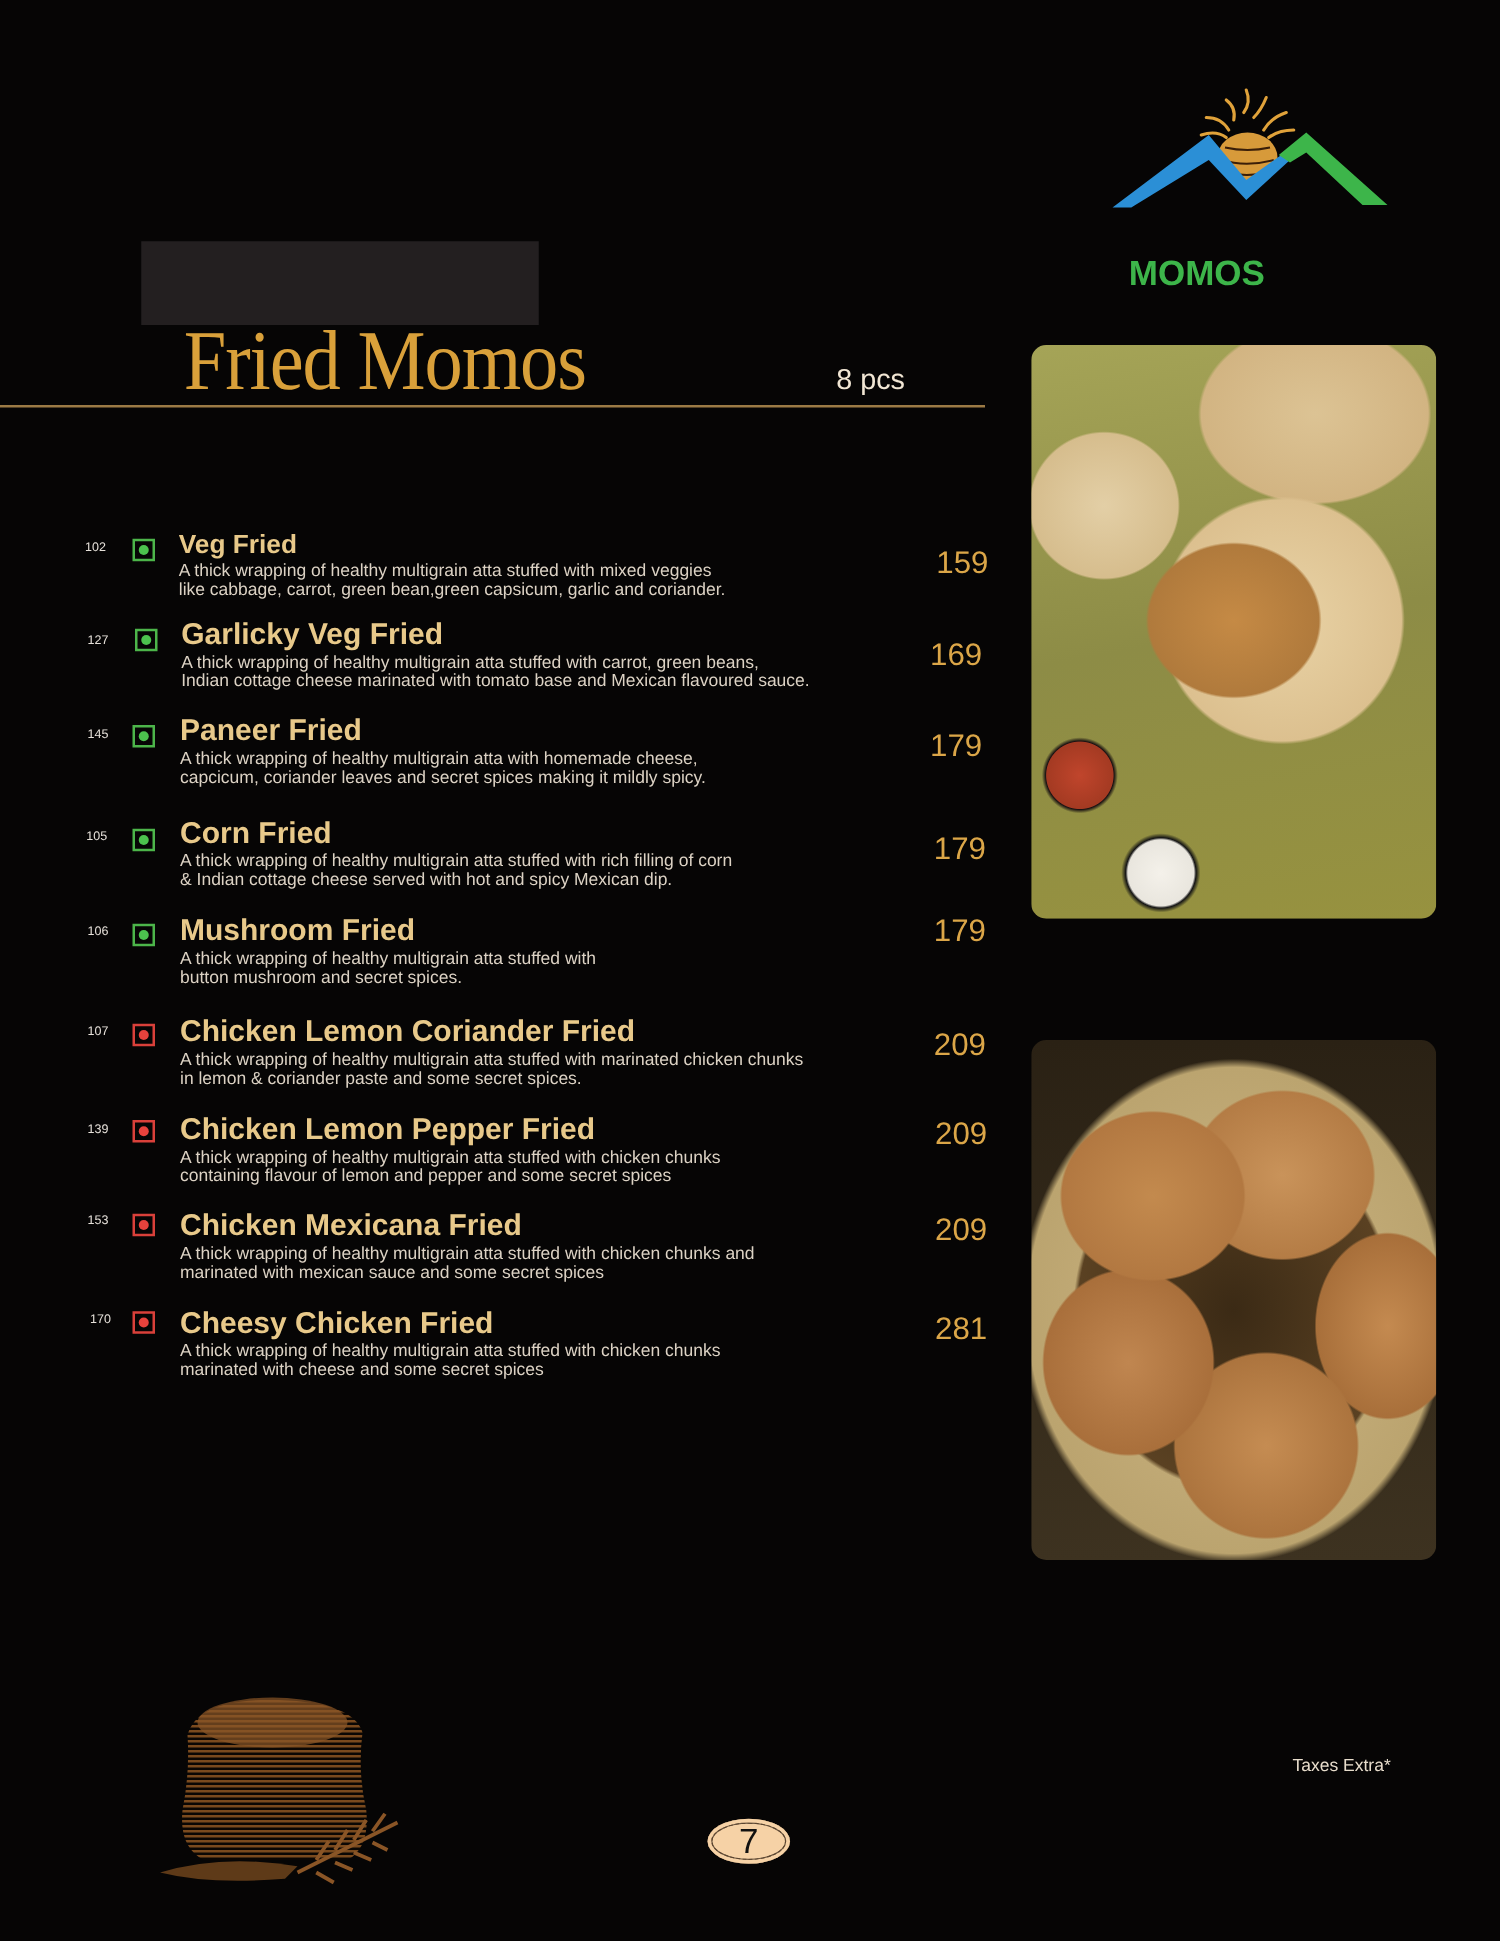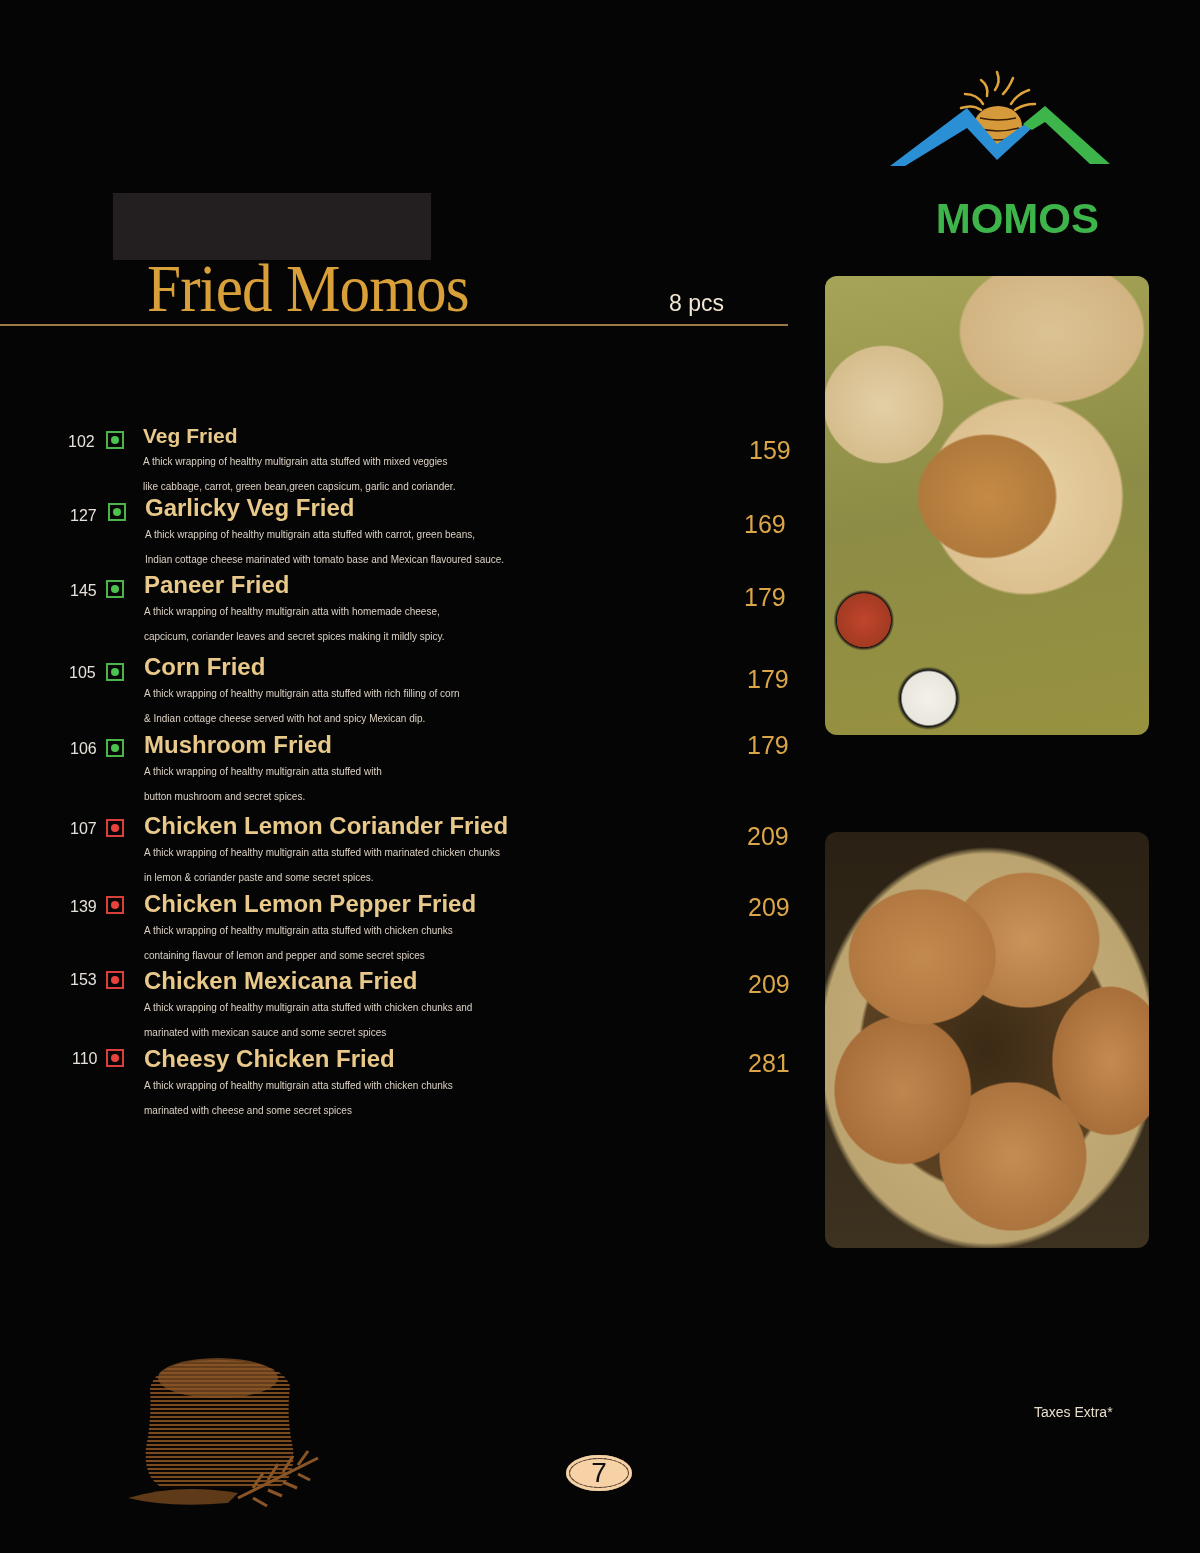--- a/index.html
+++ b/index.html
@@ -30,46 +30,46 @@
       background: #9b7a45;
     }
     
     .logo { position: absolute; left: 885px; top: 66px; width: 230px; height: 180px; }
     .logo .l1 {
       position: absolute; left: 18px; top: 95px; width: 210px; text-align: center;
       font-size: 42px; font-weight: bold; color: #2b8fd6; letter-spacing: 0px;
       line-height: 42px;
     }
     .logo .l2 {
-      position: absolute; left: 18px; top: 132px; width: 196px; text-align: right;
-      font-size: 42px; font-weight: bold; color: #3db54a; line-height: 42px;
+      position: absolute; left: 18px; top: 132px; width: 196px; text-align: left;
+      font-size: 28px; font-weight: bold; color: #3db54a; line-height: 42px;
     }
     
     .item { position: absolute; left: 0; width: 800px; }
     .code {
-      position: absolute; left: 68px; width: 30px; font-size: 16px; color: #e6e1da;
+      position: absolute; left: 68px; width: 30px; font-size: 10px; color: #e6e1da;
     }
     .mark {
       position: absolute; left: 106px; width: 14px; height: 14px;
       border: 2px solid; box-sizing: content-box;
     }
     .mark .dot {
       position: absolute; left: 3px; top: 3px; width: 8px; height: 8px; border-radius: 50%;
     }
     .mark.veg { border-color: #4cb54a; }
     .mark.veg .dot { background: #4cc24e; }
     .mark.nonveg { border-color: #d9403a; }
     .mark.nonveg .dot { background: #e8423c; }
     .name {
       position: absolute; left: 143px; font-size: 24px; font-weight: bold;
       color: #e8c98a; white-space: nowrap; line-height: 26px;
     }
     .desc {
-      position: absolute; left: 143px; font-size: 10px; color: #dcd2c4;
-      line-height: 25px; white-space: pre-line; width: 600px;
+      position: absolute; left: 143px; font-size: 14px; color: #dcd2c4;
+      line-height: 15px; white-space: pre-line; width: 600px;
     }
     .price {
       position: absolute; font-size: 25px; color: #dba648; line-height: 26px;
     }
     
     .photo {
       position: absolute; border-radius: 12px; overflow: hidden;
     }
     .photo1 {
       left: 825px; top: 276px; width: 324px; height: 459px;
@@ -226,21 +226,21 @@
     <span class="mark nonveg" style="top:3px">
         <span class="dot"></span>
       </span>
     <span class="name" style="top:0px;left:144px">Chicken Mexicana Fried</span>
     <span class="desc" style="top:27px;left:144px">A thick wrapping of healthy multigrain atta stuffed with chicken chunks and
 marinated with mexican sauce and some secret spices</span>
     <span class="price" style="left:748px;top:3px">209</span>
   </div>
 
   <div class="item" style="top:1046px">
-    <span class="code" style="top:4px;left:72px">110</span>
+    <span class="code" style="top:4px;left:72px">170</span>
     <span class="mark nonveg" style="top:3px">
         <span class="dot"></span>
       </span>
     <span class="name" style="top:0px;left:144px">Cheesy Chicken Fried</span>
     <span class="desc" style="top:27px;left:144px">A thick wrapping of healthy multigrain atta stuffed with chicken chunks
 marinated with cheese and some secret spices</span>
     <span class="price" style="left:748px;top:4px">281</span>
   </div>
 </div>
 

